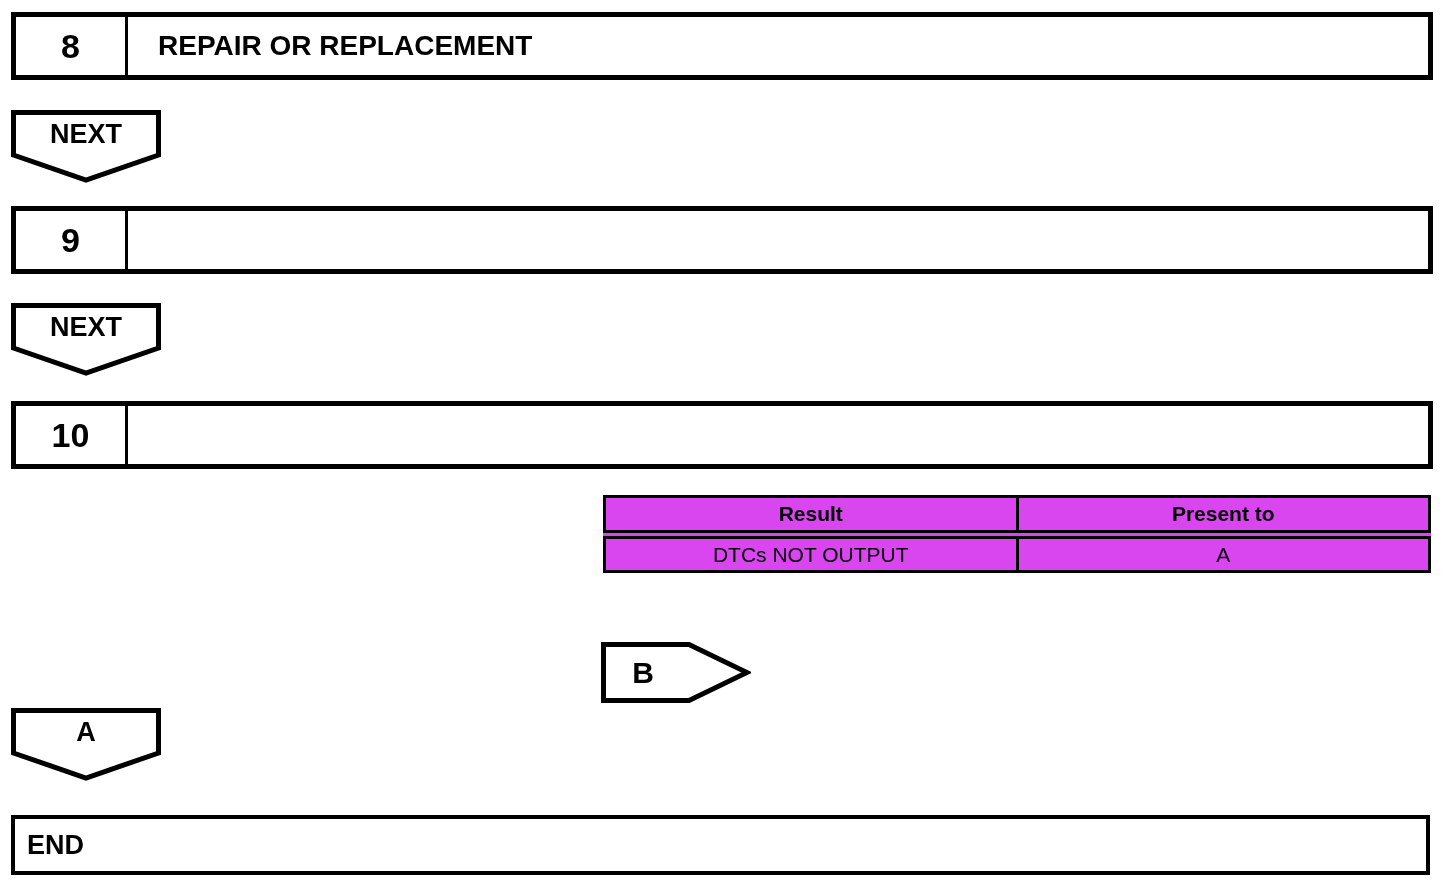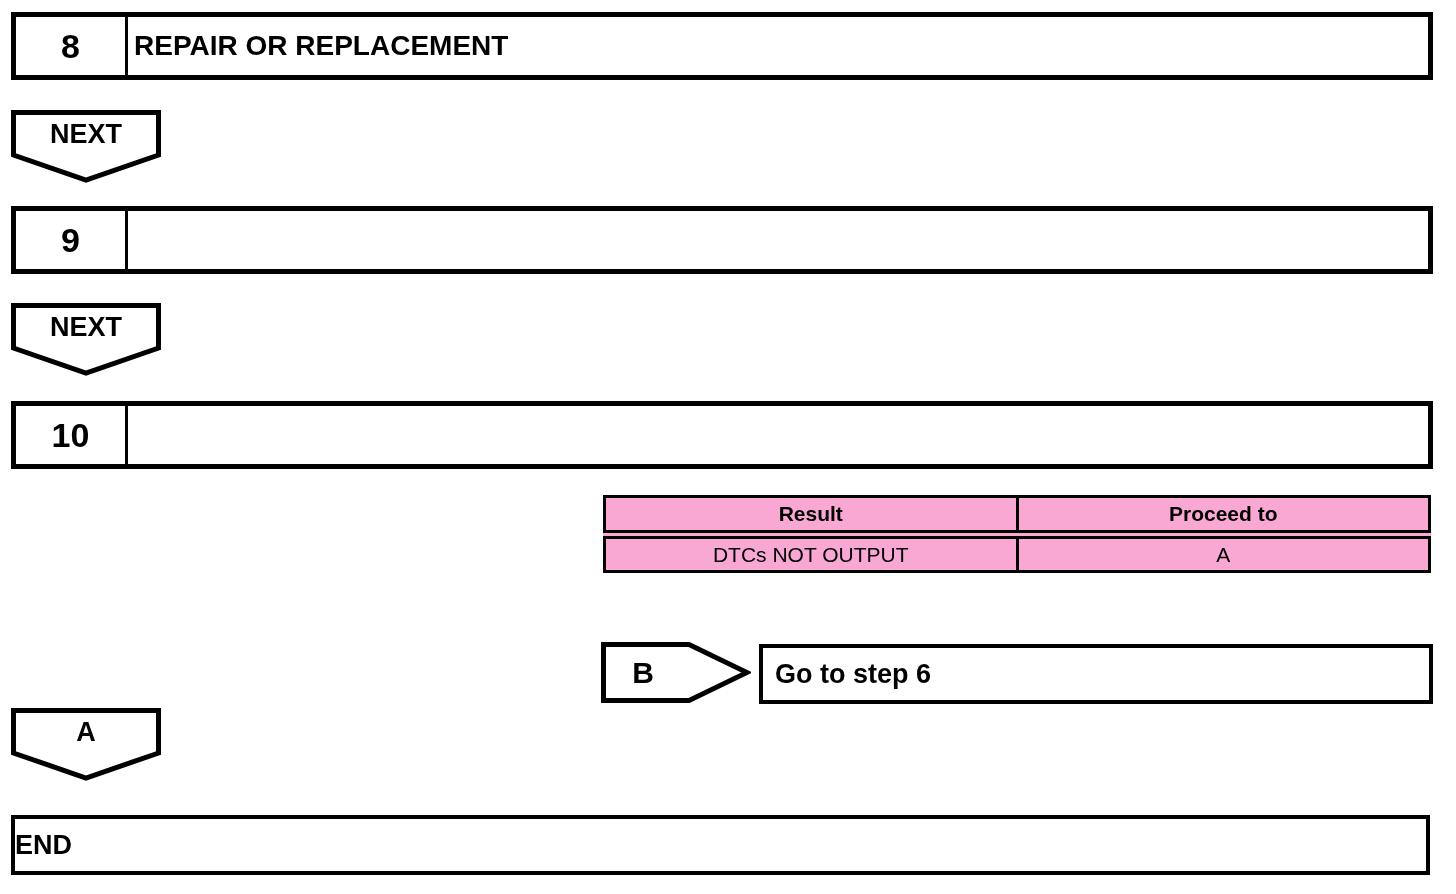--- a/index.html
+++ b/index.html
@@ -30,21 +30,21 @@
     display: flex;
     align-items: center;
     justify-content: center;
     font-size: 34px;
     font-weight: bold;
   }
   .step-title {
     flex: 1;
     display: flex;
     align-items: center;
-    padding-left: 6px;
+    padding-left: 30px;
     font-size: 28px;
     font-weight: bold;
     white-space: nowrap;
     overflow: hidden;
   }
 
   .marker { position: absolute; }
   .marker svg { display: block; }
   .marker text {
     font-family: "Liberation Sans", sans-serif;
@@ -53,21 +53,21 @@
   }
 
   
   .result-table {
     position: absolute;
     left: 603px;
     top: 495px;
     width: 828px;
     border-collapse: collapse;
     table-layout: fixed;
-    background: #f9a8d4;
+    background: #d946ef;
     font-size: 21px;
   }
   .result-table th, .result-table td {
     border: 3px solid #000;
     text-align: center;
     vertical-align: middle;
     height: 37px;
     padding: 0 6px;
   }
   .result-table th {
@@ -96,20 +96,21 @@
   .end-box {
     position: absolute;
     left: 11px;
     top: 815px;
     width: 1419px;
     height: 60px;
     border: 4px solid #000;
     background: #fff;
     display: flex;
     align-items: center;
+    padding-left: 12px;
     font-size: 27px;
     font-weight: bold;
     white-space: nowrap;
   }
 </style>
 </head>
 <body>
 
 <div class="canvas">
 
@@ -137,41 +138,38 @@
   </div>
 
   <div class="step-box" style="top:401px;text-align:right;">
     <div class="step-num">10</div>
   </div>
 
   <table class="result-table">
     <thead>
       <tr>
         <th>Result</th>
-        <th>Proceed to</th>
+        <th>Present to</th>
       </tr>
     </thead>
     <tbody>
       <tr>
         <td>DTCs NOT OUTPUT</td>
         <td>A</td>
       </tr>
     </tbody>
   </table>
 
   <div class="marker" style="left:601px; top:642px;">
     <svg width="150" height="61" viewBox="0 0 150 61">
       <polygon points="2.5,2.5 88,2.5 146,30.5 88,58.5 2.5,58.5" fill="#ffffff" stroke="#000000" stroke-width="5"></polygon>
       <text x="42" y="30.5" text-anchor="middle" dominant-baseline="central" font-size="30">B</text>
     </svg>
   </div>
 
-  <div class="goto-box">
-    <span>Go to step 6</span>
-  </div>
 
   <div class="marker" style="left:11px; top:708px;">
     <svg width="150" height="73" viewBox="0 0 150 73">
       <polygon points="2.5,2.5 147.5,2.5 147.5,45 75,70 2.5,45" fill="#ffffff" stroke="#000000" stroke-width="5"></polygon>
       <text x="75" y="24" text-anchor="middle" dominant-baseline="central" font-size="27">A</text>
     </svg>
   </div>
 
   <div class="end-box">
     <span>END</span>

